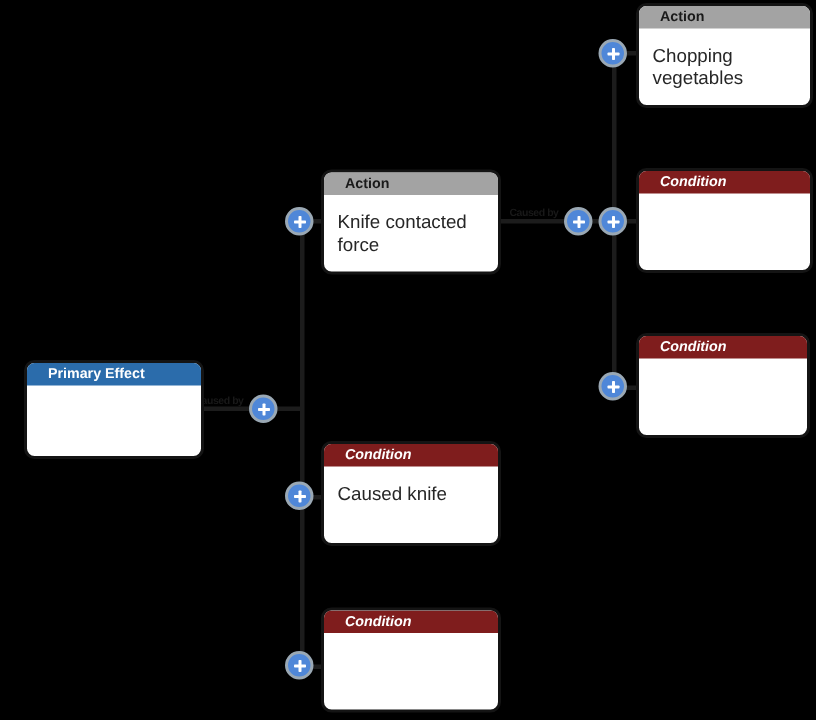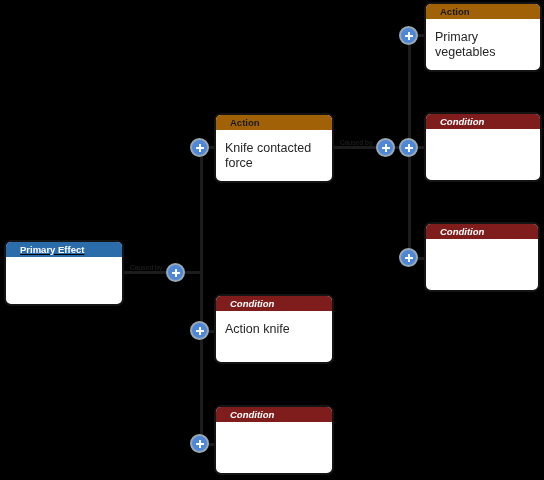--- a/index.html
+++ b/index.html
@@ -78,21 +78,21 @@
     height: 15px;
     line-height: 15px;
     padding-left: 14px;
     font-size: 9.5px;
     font-weight: bold;
     box-sizing: border-box;
     white-space: nowrap;
     overflow: hidden;
   }
   .node-header.type-primary  { background: #2b6cab; color: #ffffff; }
-  .node-header.type-action   { background: #a16207; color: #1a1a1a; }
+  .node-header.type-action   { background: #a3a3a3; color: #1a1a1a; }
   .node-header.type-condition{ background: #7f1d1d; color: #ffffff; font-style: italic; }
 
   .node-body {
     padding: 11px 9px 6px 9px;
     font-size: 12.5px;
     line-height: 15px;
     color: #262626;
     white-space: pre-line;
   }
 </style>
@@ -113,42 +113,42 @@
 
   <div class="edge-h" style="left:408px; top:34px; width:18px;"></div>
   <div class="edge-h" style="left:408px; top:146px; width:18px;"></div>
   <div class="edge-h" style="left:408px; top:257px; width:18px;"></div>
 
   <div class="edge-label" style="left:126px; top:264px;">Caused
 by</div>
   <div class="edge-label" style="left:336px; top:139px;">Caused
 by</div>
 
-  <div class="node" style="left:4px; top:240px; width:120px; height:66px;text-decoration:underline;">
+  <div class="node" style="left:16px; top:240px; width:120px; height:66px;">
     <div class="node-header type-primary">Primary Effect</div>
   </div>
 
   <div class="node" style="left:214px; top:113px; width:120px; height:70px;">
     <div class="node-header type-action">Action</div>
     <div class="node-body">Knife contacted
 force</div>
   </div>
 
   <div class="node" style="left:214px; top:294px; width:120px; height:70px;">
     <div class="node-header type-condition">Condition</div>
-    <div class="node-body">Action knife</div>
+    <div class="node-body">Caused knife</div>
   </div>
 
   <div class="node" style="left:214px; top:405px; width:120px; height:70px;">
     <div class="node-header type-condition">Condition</div>
   </div>
 
   <div class="node" style="left:424px; top:2px; width:118px; height:70px;">
     <div class="node-header type-action">Action</div>
-    <div class="node-body">Primary
+    <div class="node-body">Chopping
 vegetables</div>
   </div>
 
   <div class="node" style="left:424px; top:112px; width:118px; height:70px;">
     <div class="node-header type-condition">Condition</div>
   </div>
 
   <div class="node" style="left:424px; top:222px; width:116px; height:70px;">
     <div class="node-header type-condition">Condition</div>
   </div>

